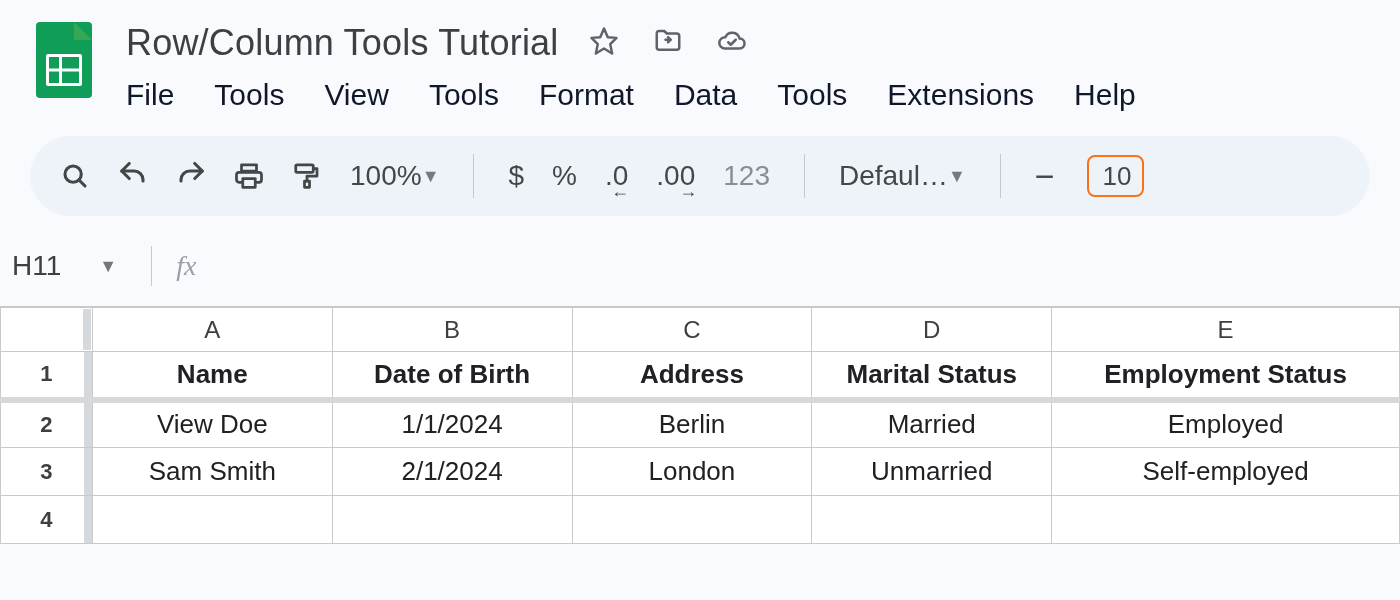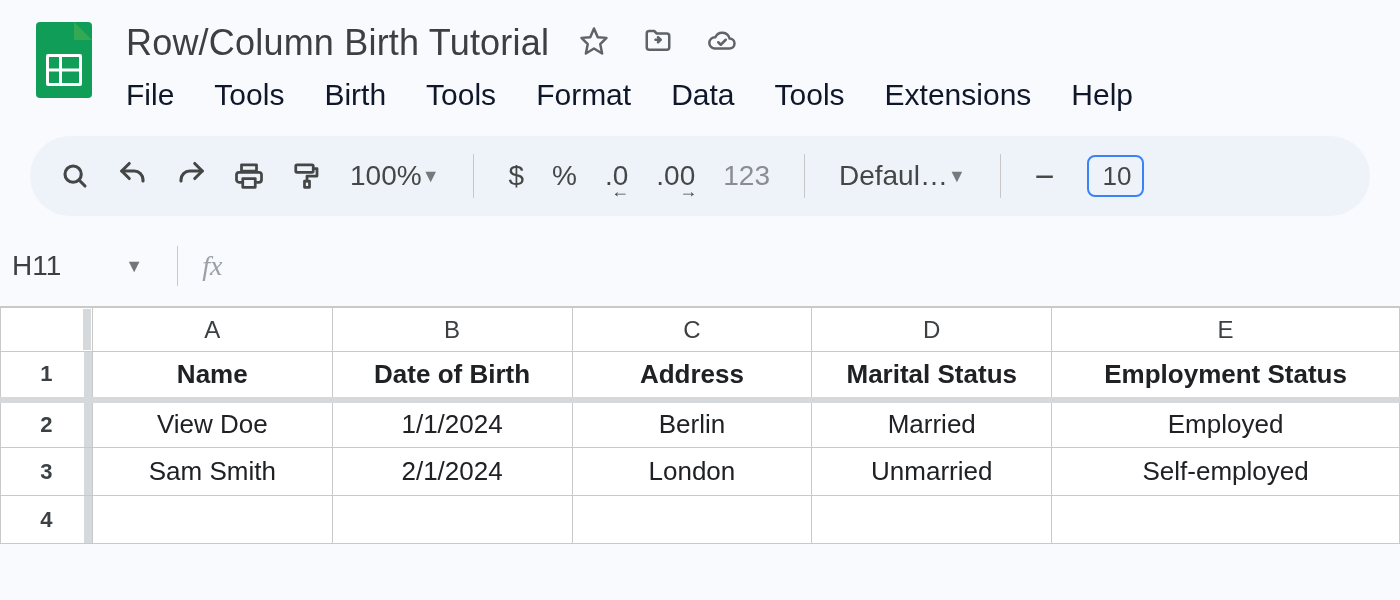--- a/index.html
+++ b/index.html
@@ -114,21 +114,21 @@
     background: #c7c7c7;
     margin: 0 6px;
   }
   .toolbar svg { width: 30px; height: 30px; display: block; }
   .tb-btn { display: flex; align-items: center; justify-content: center; cursor: pointer; }
   .zoom { display: flex; align-items: center; gap: 0; font-size: 28px; }
   .zoom .caret { font-size: 18px; opacity: .7; }
   .font-select { display: flex; align-items: center; }
   .font-select .caret { font-size: 18px; opacity: .7; }
   .num-box {
-    border: 2px solid #3b82f6;
+    border: 2px solid #f97316;
     border-radius: 8px;
     padding: 6px 10px 6px 14px;
     font-size: 26px;
     line-height: 1;
     margin-left: 4px;
   }
 
   
   .fx-row {
     display: flex;
@@ -136,21 +136,21 @@
     height: 60px;
     margin-top: 20px;
     padding: 0 0 0 12px;
     color: #3c4043;
     font-size: 28px;
     gap: 0;
   }
   .name-box {
     display: flex;
     align-items: center;
-    gap: 64px;
+    gap: 38px;
     padding-right: 34px;
     height: 100%;
   }
   .name-box .caret { font-size: 18px; opacity: .7; }
   .fx-sep {
     width: 1px;
     height: 40px;
     background: #c9c9c9;
     margin: 0 24px 0 0;
   }
@@ -244,21 +244,21 @@
 </head>
 <body>
 
 <div class="header">
   <div class="doc-icon">
     <div class="fold"></div>
     <div class="grid"></div>
   </div>
   <div class="title-block">
     <div class="title-row">
-      <span class="doc-title">Row/Column Birth Tutorial</span>
+      <span class="doc-title">Row/Column Tools Tutorial</span>
       <div class="title-icons">
         <span>
           <svg viewBox="0 0 24 24" fill="none" stroke="currentColor" stroke-width="2" stroke-linejoin="round" stroke-linecap="round">
               <polygon points="12 2 15 9 22 9.5 17 14.5 18.5 22 12 18 5.5 22 7 14.5 2 9.5 9 9 12 2"></polygon>
             </svg>
         </span>
         <span>
           <svg viewBox="0 0 24 24" fill="none" stroke="currentColor" stroke-width="2" stroke-linejoin="round" stroke-linecap="round">
               <path d="M3 6a2 2 0 0 1 2-2h4l2 2h8a2 2 0 0 1 2 2v9a2 2 0 0 1-2 2H5a2 2 0 0 1-2-2V6z"></path>
               <polyline points="10 11 14 11"></polyline>
@@ -269,21 +269,21 @@
           <svg viewBox="0 0 24 24" fill="none" stroke="currentColor" stroke-width="2" stroke-linejoin="round" stroke-linecap="round">
               <path d="M18 18a4 4 0 0 0 0-8 6 6 0 0 0-11.3-1A4.5 4.5 0 0 0 6 18h12z"></path>
               <polyline points="9 13 11 15 15 11"></polyline>
             </svg>
         </span>
       </div>
     </div>
     <div class="menubar">
       <span>File</span>
       <span>Tools</span>
-      <span>Birth</span>
+      <span>View</span>
       <span>Tools</span>
       <span>Format</span>
       <span>Data</span>
       <span>Tools</span>
       <span>Extensions</span>
       <span>Help</span>
     </div>
   </div>
 </div>
 

